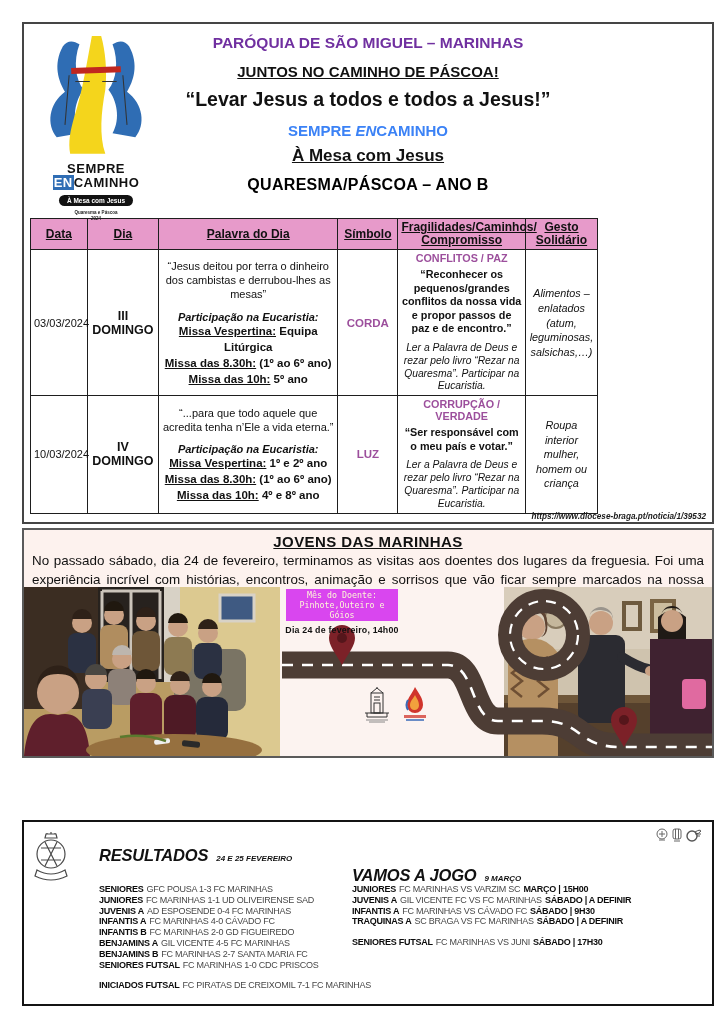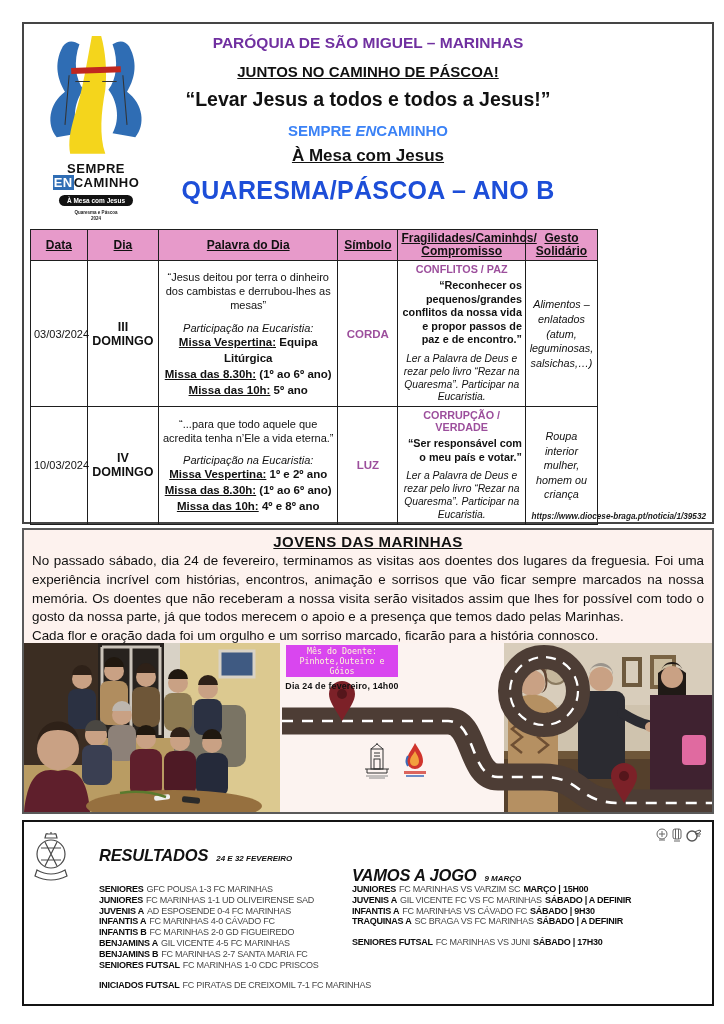--- a/index.html
+++ b/index.html
@@ -1,53 +1,53 @@
 <!DOCTYPE html>
 <html><head>
 <meta charset="utf-8">
 <style>
   html,body{margin:0;padding:0;background:#fff;}
   .page{position:relative;width:724px;height:1024px;background:#fff;
         font-family:"Liberation Sans",sans-serif;color:#111;overflow:hidden;}
   .box{position:absolute;box-sizing:border-box;background:#fff;}
   #box1{left:22px;top:22px;width:692px;height:502px;border:2px solid #454545;}
-  #box2{left:22px;top:528px;width:692px;height:286px;border:2px solid #5a5a5a;background:#fdf2ee;}
+  #box2{left:22px;top:528px;width:692px;height:230px;border:2px solid #5a5a5a;background:#fdf2ee;}
   #box3{left:22px;top:820px;width:692px;height:186px;border:2px solid #141414;}
 
   
   .hdr-center{text-align:center;}
   .h-parish{margin-top:10px;font-size:15.5px;font-weight:bold;color:#7030a0;}
   .h-motto{margin-top:11px;font-size:15px;font-weight:bold;text-decoration:underline;}
   .h-quote{margin-top:8px;font-size:19.5px;font-weight:bold;}
   .h-program{margin-top:11px;font-size:15px;font-weight:bold;color:#3b82f6;}
   .h-program .em{font-style:italic;}
   .h-subtitle{margin-top:7px;font-size:17px;font-weight:bold;text-decoration:underline;}
-  .h-season{margin-top:10px;font-size:25px;font-weight:bold;color:#1d4ed8;letter-spacing:.3px;}
+  .h-season{margin-top:10px;font-size:16px;font-weight:bold;color:#000000;letter-spacing:.3px;}
 
   .logo-block{position:absolute;left:12px;top:12px;width:120px;text-align:center;}
   .logo-words{font-size:13px;font-weight:bold;line-height:1.05;letter-spacing:.5px;}
   .logo-words .en{background:#2f6db4;color:#fff;padding:0 1px;}
   .logo-pill{display:inline-block;margin-top:3px;background:#121212;color:#fff;
              font-size:6.5px;font-weight:bold;padding:2px 8px;border-radius:7px;}
   .logo-small{margin-top:3px;font-size:4.5px;font-weight:bold;color:#222;line-height:1.3;}
 
   
   table.sched{border-collapse:collapse;margin:24px 6px 0 6px;width:568px;table-layout:fixed;}
   table.sched th,table.sched td{border:1.4px solid #1e1e1e;padding:2px 3px;
       text-align:center;vertical-align:middle;box-sizing:border-box;}
   table.sched th{background:#e79aca;font-size:12px;white-space:pre-line;line-height:1.1;height:30px;}
   table.sched th u{text-decoration:underline;}
   .td-date{font-size:11px;}
   .td-day{font-size:12.5px;font-weight:bold;}
   .pal-quote{font-size:11px;line-height:1.3;}
-  .pal-part{margin-top:9px;font-size:11px;font-weight:normal;font-style:italic;}
+  .pal-part{margin-top:9px;font-size:11px;font-weight:bold;font-style:italic;}
   .pal-mass{font-size:11.5px;font-weight:bold;line-height:1.4;}
   .td-symbol{font-size:11.5px;font-weight:bold;color:#9c4f9c;}
   .frag-title{font-size:10.8px;font-weight:bold;color:#9c4f9c;margin-bottom:4px;}
-  .frag-quote{font-size:10.8px;font-weight:bold;line-height:1.25;margin-bottom:6px;text-align:right;}
+  .frag-quote{font-size:10.8px;font-weight:bold;line-height:1.25;margin-bottom:6px;}
   .frag-note{font-size:10.3px;font-style:italic;line-height:1.25;}
   .td-gesture{font-size:10.8px;font-style:italic;line-height:1.35;}
   .src-url{position:absolute;right:6px;bottom:1px;font-size:8.2px;font-weight:bold;
            font-style:italic;color:#1a1a1a;text-decoration:none;}
 
   
   .j-title{text-align:center;font-size:15px;font-weight:bold;text-decoration:underline;
            margin-top:3px;letter-spacing:.4px;}
   .j-par{margin:2px 8px 0 8px;font-size:13.4px;line-height:1.4;text-align:justify;}
   .j-par2{margin:0 8px;font-size:13.4px;line-height:1.4;}
@@ -329,21 +329,21 @@
       </svg>
       <svg width="16" height="14" viewBox="0 0 16 14">
         <ellipse cx="6" cy="8" rx="5" ry="5" stroke="#555" fill="none" stroke-width="1.4"></ellipse>
         <path d="M9,4 q5,-3 6,-1 q-2,3 -6,3 M11,6 h4 M11,8 h3" stroke="#555" stroke-width="1" fill="none"></path>
       </svg>
     </div>
 
     <div class="sec-block" style="left:75px;">
       <div class="sec-row">
         <span class="sec-title">RESULTADOS</span>
-        <span class="sec-sub">24 E 32 FEVEREIRO</span>
+        <span class="sec-sub">24 E 25 FEVEREIRO</span>
       </div>
     </div>
     <div class="sec-block" style="left:328px;margin-top:20px;">
       <div class="sec-row">
         <span class="sec-title">VAMOS A JOGO</span>
         <span class="sec-sub">9 MARÇO</span>
       </div>
     </div>
 
     <div class="list" style="left:75px;">

